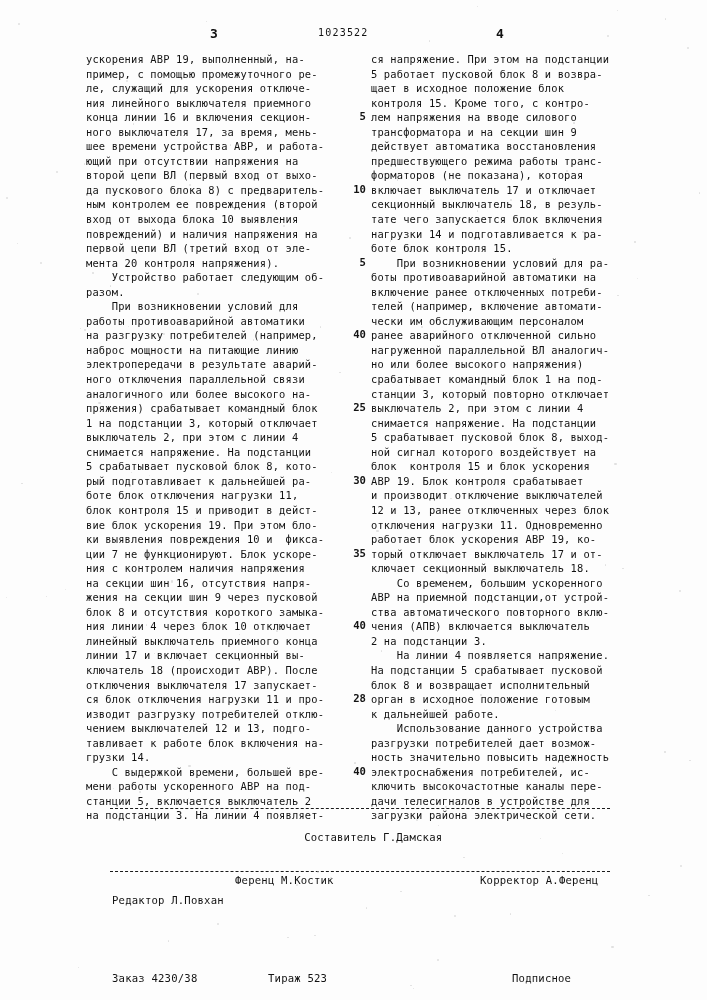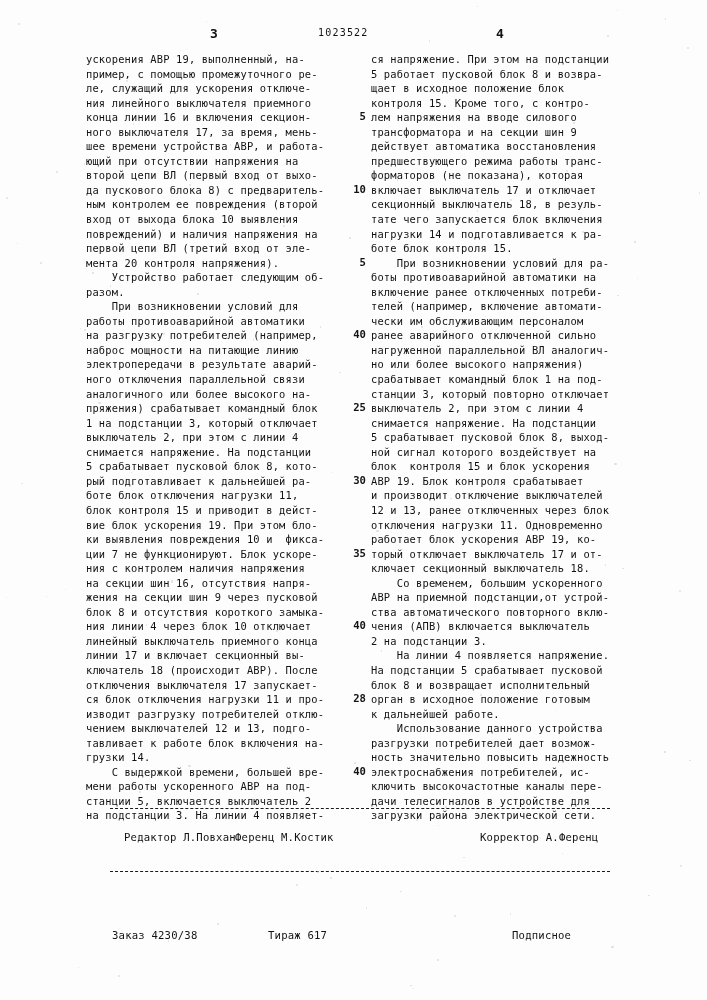--- a/index.html
+++ b/index.html
@@ -146,32 +146,35 @@
       <span style="top: 712.95px;">40</span>
     </div>
 
   <div class="columns">
     <div class="col col-left"><span class="ln">ускорения АВР 19, выполненный, на-</span><span class="ln">пример, с помощью промежуточного ре-</span><span class="ln">ле, служащий для ускорения отключе-</span><span class="ln">ния линейного выключателя приемного</span><span class="ln">конца линии 16 и включения секцион-</span><span class="ln">ного выключателя 17, за время, мень-</span><span class="ln">шее времени устройства АВР, и работа-</span><span class="ln">ющий при отсутствии напряжения на</span><span class="ln">второй цепи ВЛ (первый вход от выхо-</span><span class="ln">да пускового блока 8) с предваритель-</span><span class="ln">ным контролем ее повреждения (второй</span><span class="ln">вход от выхода блока 10 выявления</span><span class="ln">повреждений) и наличия напряжения на</span><span class="ln">первой цепи ВЛ (третий вход от эле-</span><span class="ln">мента 20 контроля напряжения).</span><span class="ln">    Устройство работает следующим об-</span><span class="ln">разом.</span><span class="ln">    При возникновении условий для</span><span class="ln">работы противоаварийной автоматики</span><span class="ln">на разгрузку потребителей (например,</span><span class="ln">наброс мощности на питающие линию</span><span class="ln">электропередачи в результате аварий-</span><span class="ln">ного отключения параллельной связи</span><span class="ln">аналогичного или более высокого на-</span><span class="ln">пряжения) срабатывает командный блок</span><span class="ln">1 на подстанции 3, который отключает</span><span class="ln">выключатель 2, при этом с линии 4</span><span class="ln">снимается напряжение. На подстанции</span><span class="ln">5 срабатывает пусковой блок 8, кото-</span><span class="ln">рый подготавливает к дальнейшей ра-</span><span class="ln">боте блок отключения нагрузки 11,</span><span class="ln">блок контроля 15 и приводит в дейст-</span><span class="ln">вие блок ускорения 19. При этом бло-</span><span class="ln">ки выявления повреждения 10 и  фикса-</span><span class="ln">ции 7 не функционируют. Блок ускоре-</span><span class="ln">ния с контролем наличия напряжения</span><span class="ln">на секции шин 16, отсутствия напря-</span><span class="ln">жения на секции шин 9 через пусковой</span><span class="ln">блок 8 и отсутствия короткого замыка-</span><span class="ln">ния линии 4 через блок 10 отключает</span><span class="ln">линейный выключатель приемного конца</span><span class="ln">линии 17 и включает секционный вы-</span><span class="ln">ключатель 18 (происходит АВР). После</span><span class="ln">отключения выключателя 17 запускает-</span><span class="ln">ся блок отключения нагрузки 11 и про-</span><span class="ln">изводит разгрузку потребителей отклю-</span><span class="ln">чением выключателей 12 и 13, подго-</span><span class="ln">тавливает к работе блок включения на-</span><span class="ln">грузки 14.</span><span class="ln">    С выдержкой времени, большей вре-</span><span class="ln">мени работы ускоренного АВР на под-</span><span class="ln">станции 5, включается выключатель 2</span><span class="ln">на подстанции 3. На линии 4 появляет-</span></div>
     <div class="col col-right"><span class="ln">ся напряжение. При этом на подстанции</span><span class="ln">5 работает пусковой блок 8 и возвра-</span><span class="ln">щает в исходное положение блок</span><span class="ln">контроля 15. Кроме того, с контро-</span><span class="ln">лем напряжения на вводе силового</span><span class="ln">трансформатора и на секции шин 9</span><span class="ln">действует автоматика восстановления</span><span class="ln">предшествующего режима работы транс-</span><span class="ln">форматоров (не показана), которая</span><span class="ln">включает выключатель 17 и отключает</span><span class="ln">секционный выключатель 18, в резуль-</span><span class="ln">тате чего запускается блок включения</span><span class="ln">нагрузки 14 и подготавливается к ра-</span><span class="ln">боте блок контроля 15.</span><span class="ln">    При возникновении условий для ра-</span><span class="ln">боты противоаварийной автоматики на</span><span class="ln">включение ранее отключенных потреби-</span><span class="ln">телей (например, включение автомати-</span><span class="ln">чески им обслуживающим персоналом</span><span class="ln">ранее аварийного отключенной сильно</span><span class="ln">нагруженной параллельной ВЛ аналогич-</span><span class="ln">но или более высокого напряжения)</span><span class="ln">срабатывает командный блок 1 на под-</span><span class="ln">станции 3, который повторно отключает</span><span class="ln">выключатель 2, при этом с линии 4</span><span class="ln">снимается напряжение. На подстанции</span><span class="ln">5 срабатывает пусковой блок 8, выход-</span><span class="ln">ной сигнал которого воздействует на</span><span class="ln">блок  контроля 15 и блок ускорения</span><span class="ln">АВР 19. Блок контроля срабатывает</span><span class="ln">и производит отключение выключателей</span><span class="ln">12 и 13, ранее отключенных через блок</span><span class="ln">отключения нагрузки 11. Одновременно</span><span class="ln">работает блок ускорения АВР 19, ко-</span><span class="ln">торый отключает выключатель 17 и от-</span><span class="ln">ключает секционный выключатель 18.</span><span class="ln">    Со временем, большим ускоренного</span><span class="ln">АВР на приемной подстанции,от устрой-</span><span class="ln">ства автоматического повторного вклю-</span><span class="ln">чения (АПВ) включается выключатель</span><span class="ln">2 на подстанции 3.</span><span class="ln">    На линии 4 появляется напряжение.</span><span class="ln">На подстанции 5 срабатывает пусковой</span><span class="ln">блок 8 и возвращает исполнительный</span><span class="ln">орган в исходное положение готовым</span><span class="ln">к дальнейшей работе.</span><span class="ln">    Использование данного устройства</span><span class="ln">разгрузки потребителей дает возмож-</span><span class="ln">ность значительно повысить надежность</span><span class="ln">электроснабжения потребителей, ис-</span><span class="ln">ключить высокочастотные каналы пере-</span><span class="ln">дачи телесигналов в устройстве для</span><span class="ln">загрузки района электрической сети.</span></div>
   </div>
 
   <div class="footer">
 
+    <div class="f-row center" style="height:14.4px;">
+      <span>Составитель Г.Дамская</span>
+    </div>
 
     <div class="f-row" style="height:16px;">
-      <span class="f-abs" style="left:124px;">Редактор Л.Повхан</span>
+      <span class="f-abs" style="left:112px;margin-top:20px;">Редактор Л.Повхан</span>
       <span class="f-abs" style="left:235px;">Ференц М.Костик</span>
       <span class="f-abs" style="left:480px;">Корректор А.Ференц</span>
     </div>
 
     <div class="rule" style="top:36px;"></div>
 
     <div class="f-row" style="height:16px; margin-top:10px;">
       <span class="f-abs" style="left:112px;">Заказ 4230/38</span>
-      <span class="f-abs" style="left:268px;">Тираж 617</span>
+      <span class="f-abs" style="left:268px;">Тираж 523</span>
       <span class="f-abs" style="left:470px;padding-left:42px;">Подписное</span>
     </div>
 
     
     
     
 
     <div class="rule" style="top:99px;"></div>
 
     

